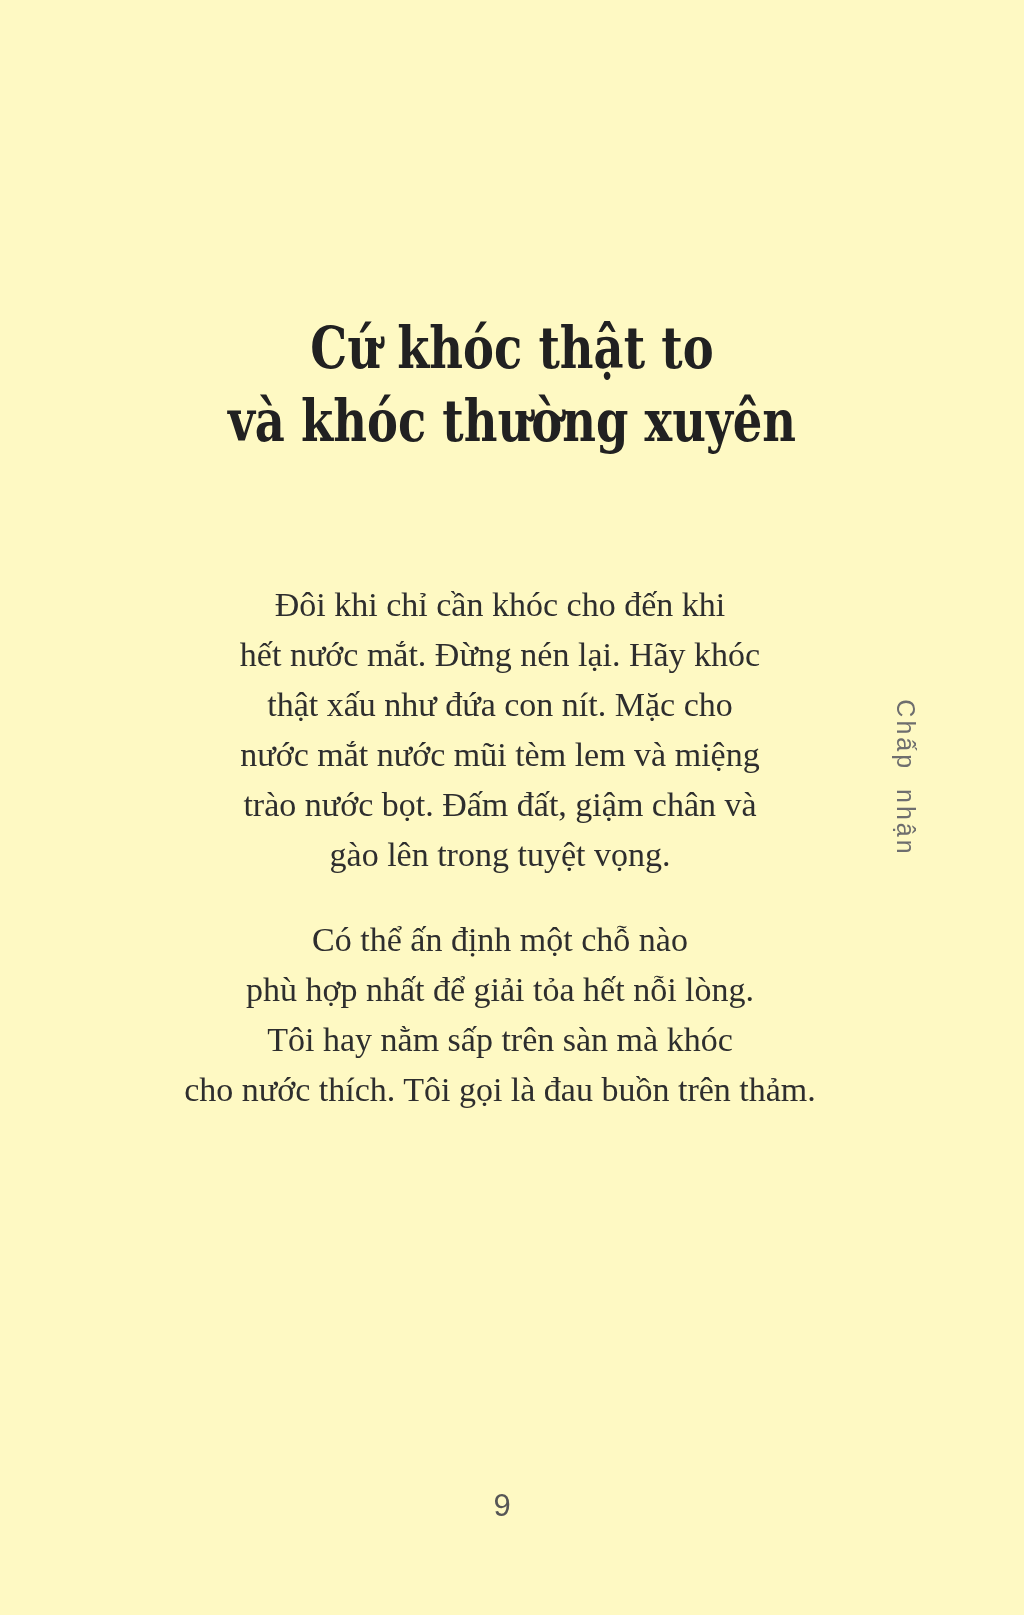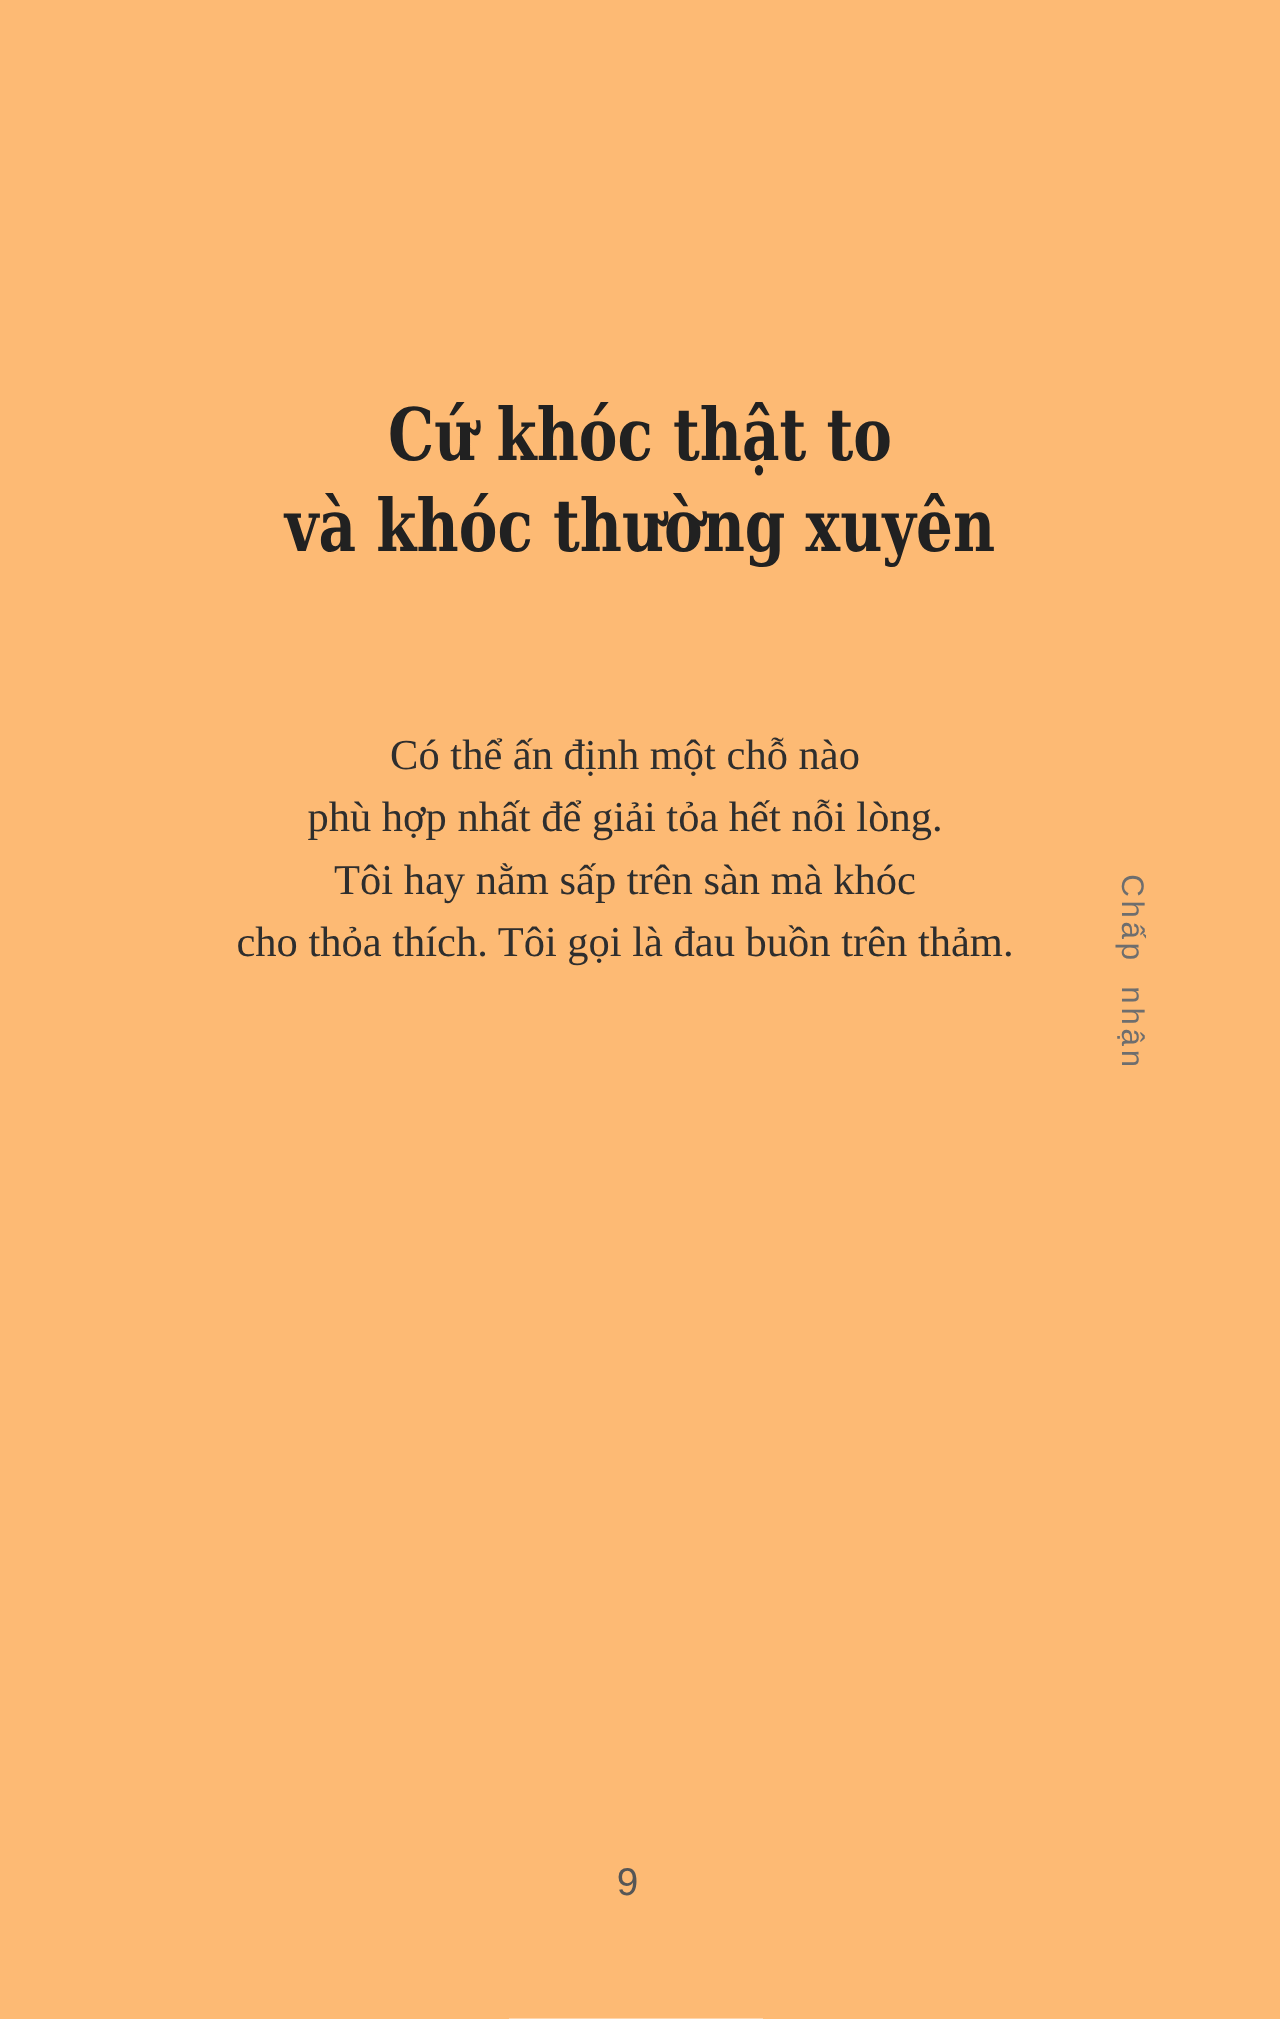--- a/index.html
+++ b/index.html
@@ -1,21 +1,21 @@
 <!DOCTYPE html>
 <html><head>
 <meta charset="utf-8">
 <style>
   * { margin: 0; padding: 0; box-sizing: border-box; }
   html, body { background: #ffffff; }
   .page {
     position: relative;
     width: 1024px;
     height: 1615px;
-    background: #fdba74;
+    background: #fef9c3;
     overflow: hidden;
     font-family: "Liberation Serif", serif;
   }
   .chapter-title {
     position: absolute;
     top: 312px;
     left: 0;
     width: 100%;
     text-align: center;
     font-family: "DejaVu Serif", serif;
@@ -68,23 +68,29 @@
 </style>
 </head>
 <body>
 
 <div class="page">
 
   <h1 class="chapter-title">Cứ khóc thật to
 và khóc thường xuyên</h1>
 
   <div class="body-text">
+    <p>Đôi khi chỉ cần khóc cho đến khi
+hết nước mắt. Đừng nén lại. Hãy khóc
+thật xấu như đứa con nít. Mặc cho
+nước mắt nước mũi tèm lem và miệng
+trào nước bọt. Đấm đất, giậm chân và
+gào lên trong tuyệt vọng.</p>
     <p>Có thể ấn định một chỗ nào
 phù hợp nhất để giải tỏa hết nỗi lòng.
 Tôi hay nằm sấp trên sàn mà khóc
-cho thỏa thích. Tôi gọi là đau buồn trên thảm.</p>
+cho nước thích. Tôi gọi là đau buồn trên thảm.</p>
   </div>
 
   <div class="margin-label">Chấp nhận</div>
 
   <div class="page-number">9</div>
 
 </div>
 
 </body></html>

